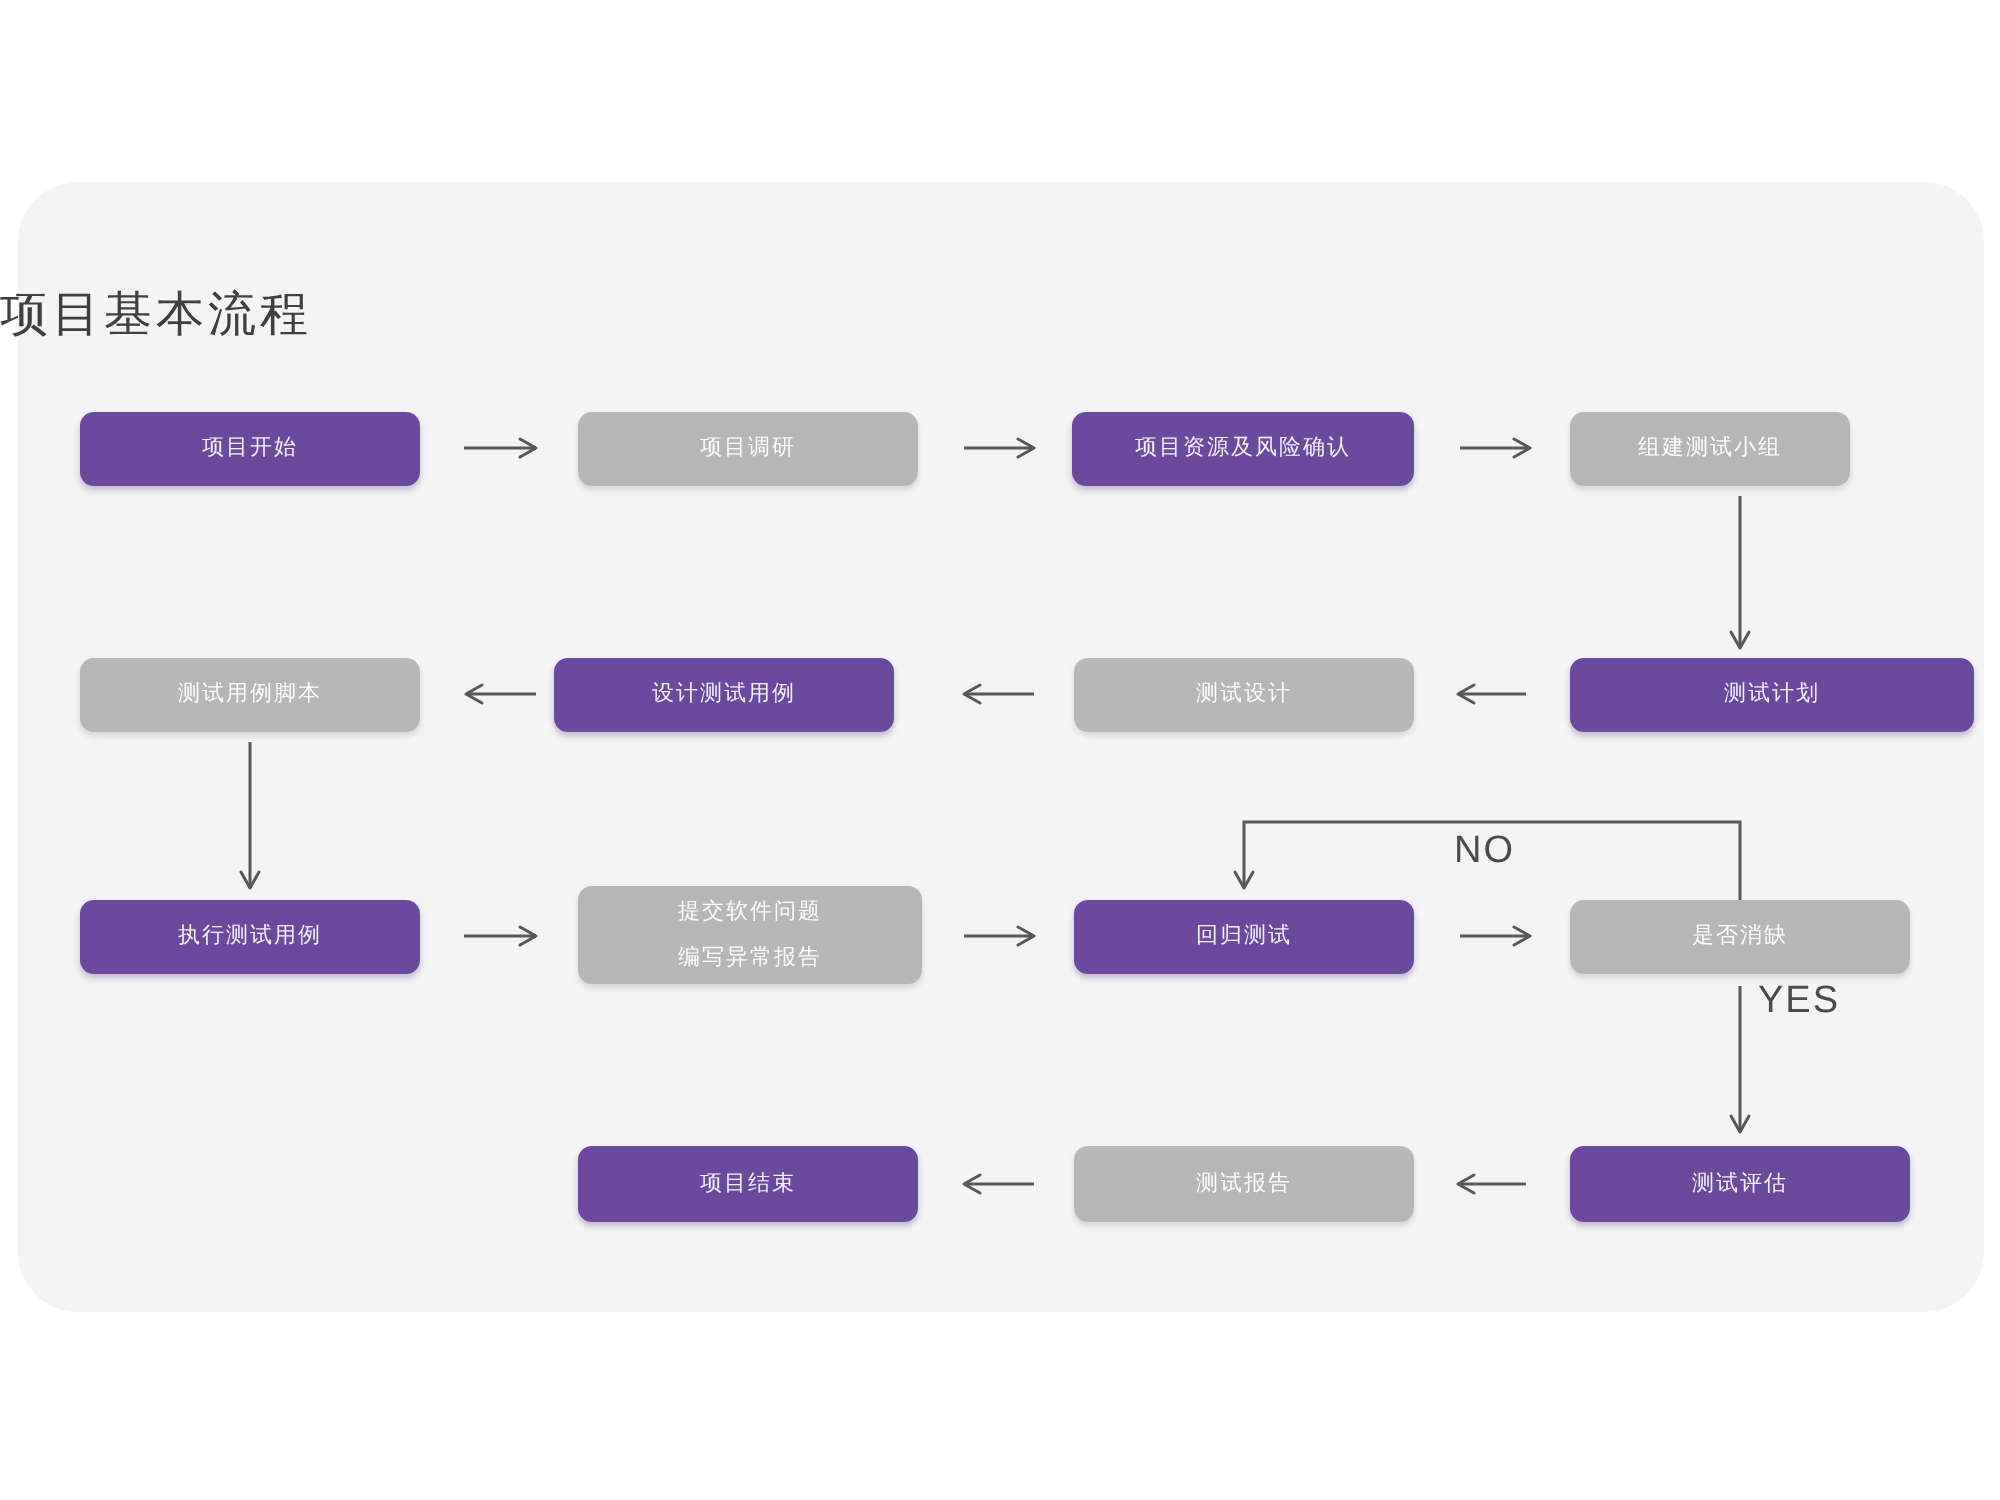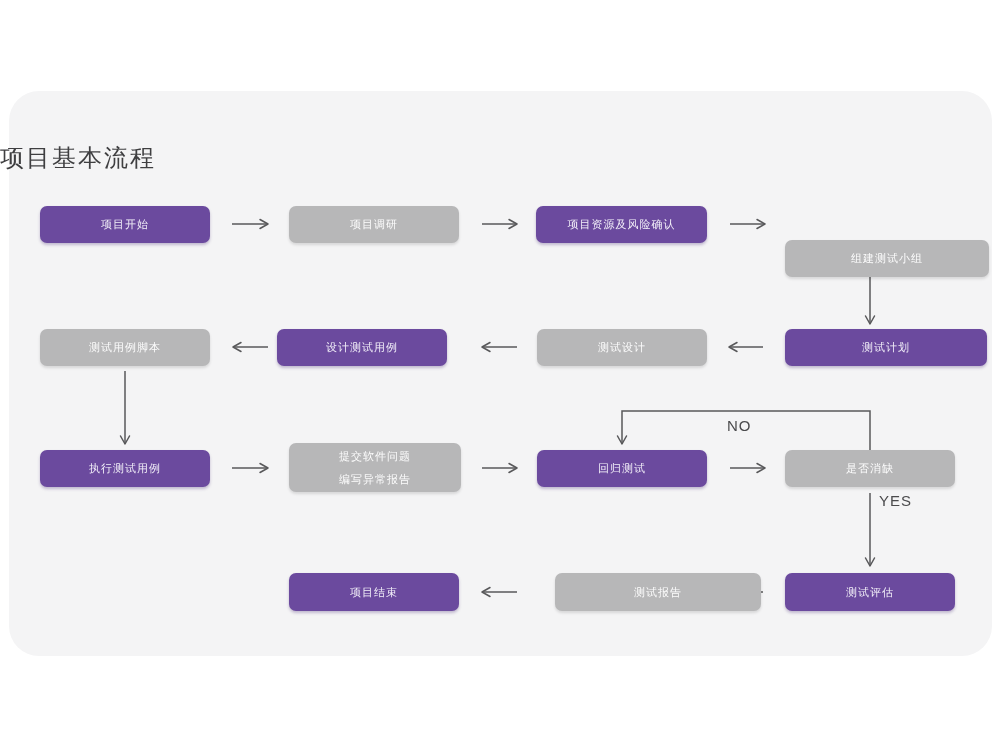--- a/index.html
+++ b/index.html
@@ -31,21 +31,21 @@
     background: var(--purple, #6b4a9e);
     color: var(--text-on-purple, #f3f0f9);
     box-shadow: 0 2px 3px rgba(72,46,120,0.30);
   }
   .node.gray {
     background: var(--gray, #b7b7b8);
     color: var(--text-on-gray, #fdfdfd);
     box-shadow: 0 2px 3px rgba(0,0,0,0.12);
   }
   .branch-label {
-    position:absolute; font-size:15px; line-height:20px;
+    position:absolute; font-size:19px; line-height:20px;
     color: var(--branch-text, #4b4b4d); letter-spacing:1px;
   }
   .branch-label.no  { left:727px; top:416px; }
   .branch-label.yes { left:879px; top:491px; }
 </style>
 </head>
 <body>
 
 <div class="page">
 
@@ -89,21 +89,21 @@
   <div id="nodes">
       <div class="node purple" style="left: 40px; top: 206px; width: 170px; height: 37px;">
         <div>项目开始</div>
       </div>
       <div class="node gray" style="left: 289px; top: 206px; width: 170px; height: 37px;">
         <div>项目调研</div>
       </div>
       <div class="node purple" style="left: 536px; top: 206px; width: 171px; height: 37px;">
         <div>项目资源及风险确认</div>
       </div>
-      <div class="node gray" style="left: 785px; top: 206px; width: 204px; height: 37px; margin-top: 34px;">
+      <div class="node gray" style="left: 785px; top: 206px; width: 140px; height: 37px;">
         <div>组建测试小组</div>
       </div>
       <div class="node purple" style="left: 785px; top: 329px; width: 202px; height: 37px;">
         <div>测试计划</div>
       </div>
       <div class="node gray" style="left: 537px; top: 329px; width: 170px; height: 37px;">
         <div>测试设计</div>
       </div>
       <div class="node purple" style="left: 277px; top: 329px; width: 170px; height: 37px;">
         <div>设计测试用例</div>
@@ -120,21 +120,21 @@
       </div>
       <div class="node purple" style="left: 537px; top: 450px; width: 170px; height: 37px; text-align: center;">
         <div>回归测试</div>
       </div>
       <div class="node gray" style="left: 785px; top: 450px; width: 170px; height: 37px;">
         <div>是否消缺</div>
       </div>
       <div class="node purple" style="left: 785px; top: 573px; width: 170px; height: 38px;">
         <div>测试评估</div>
       </div>
-      <div class="node gray" style="left: 555px; top: 573px; width: 206px; height: 38px;">
+      <div class="node gray" style="left: 537px; top: 573px; width: 170px; height: 38px;">
         <div>测试报告</div>
       </div>
       <div class="node purple" style="left: 289px; top: 573px; width: 170px; height: 38px;">
         <div>项目结束</div>
       </div>
     </div>
 
   <span class="branch-label no">NO</span>
   <span class="branch-label yes">YES</span>
 

